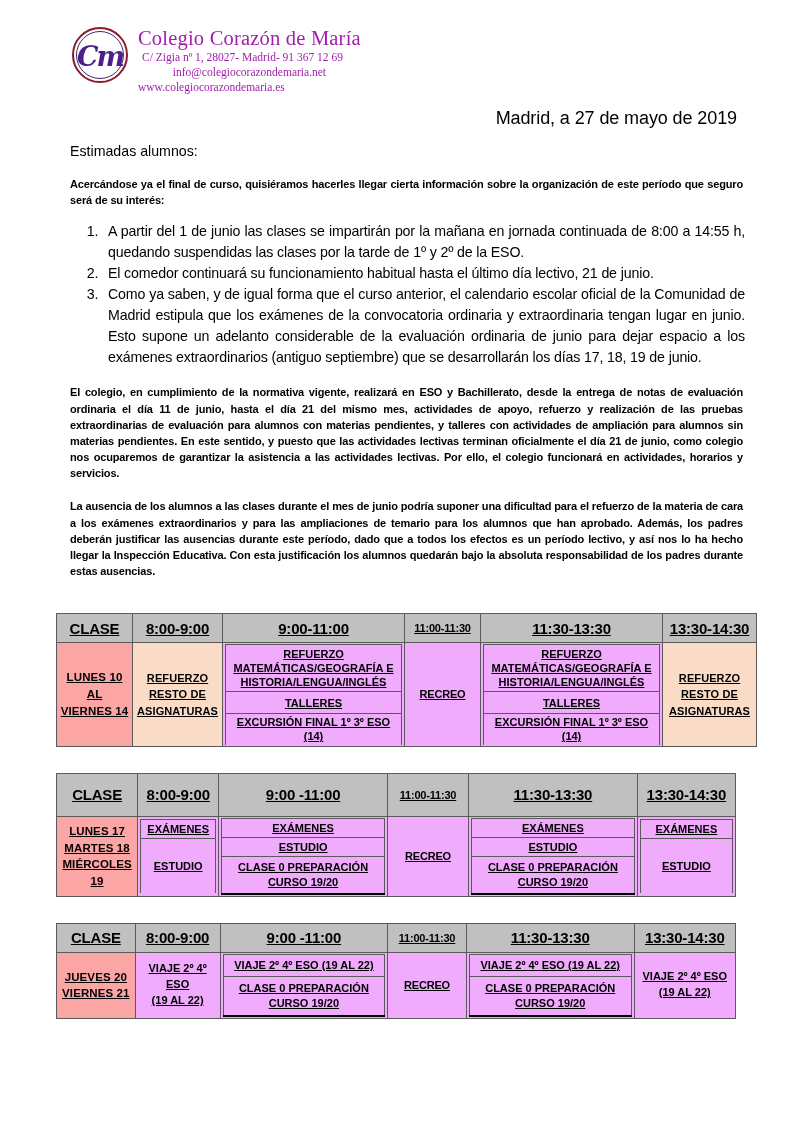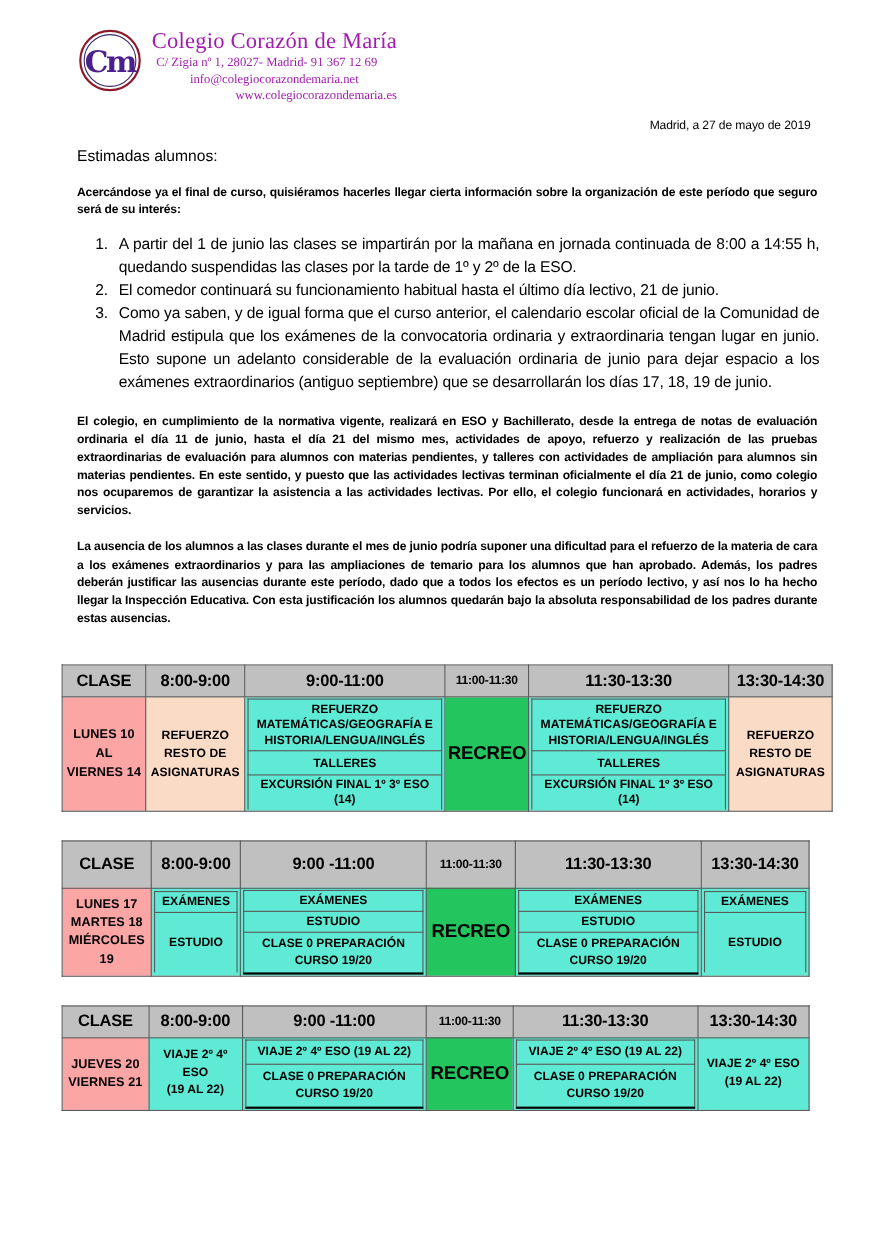--- a/index.html
+++ b/index.html
@@ -56,20 +56,21 @@
     border: 1.5px solid #3b2a6b;
   }
   .logo .mono {
     position: absolute;
     left: 0; top: 0;
     width: 56px; height: 56px;
     display: flex;
     align-items: center;
     justify-content: center;
     font-family: "DejaVu Serif", serif;
+    font-style: italic;
     font-weight: 700;
     font-size: 27px;
     color: #4b1f8c;
     letter-spacing: -2px;
     line-height: 1;
     padding-top: 2px;
     box-sizing: border-box;
   }
 
   .lh-text {
@@ -84,26 +85,26 @@
     letter-spacing: 0.2px;
     white-space: nowrap;
   }
   .lh-line {
     font-size: 11.5px;
     line-height: 1.32;
     white-space: nowrap;
   }
   .lh-addr { text-align: left; padding-left: 4px; }
   .lh-mail { text-align: center; }
-  .lh-web  { text-align: right; }
+  .lh-web  { text-align: left; }
 
   
   .dateline {
     text-align: right;
-    font-size: 11px;
+    font-size: 18px;
     margin-top: 10px;
     margin-right: 8px;
     letter-spacing: -0.1px;
   }
   .greeting {
     font-size: 14.2px;
     margin-top: 14px;
     margin-left: 22px;
   }
   p.para {
@@ -131,20 +132,21 @@
     font-size: 14.2px;
     margin: 18px 0 0 22px;
   }
 
   
   table.sched {
     border-collapse: collapse;
     width: 680px;
     margin-left: 8px;
     table-layout: fixed;
+    text-decoration: underline;
   }
   table.sched td, table.sched th {
     border: 1px solid #5a5a5a;
     text-align: center;
     vertical-align: middle;
     padding: 1px 2px;
     font-weight: bold;
     color: #000;
   }
   table.sched th {
@@ -163,26 +165,26 @@
     line-height: 1.45;
     letter-spacing: 0.1px;
   }
   td.peach {
     background: #fadcc6;
     font-size: 11px;
     line-height: 1.5;
     letter-spacing: 0.1px;
   }
   td.recreo {
-    background: #22c55e;
-    font-size: 17px;
+    background: #f0abfc;
+    font-size: 11px;
     letter-spacing: -0.2px;
   }
   td.plain {
-    background: #5eead4;
+    background: #f0abfc;
     font-size: 11px;
     line-height: 1.45;
   }
   .subgrid {
     width: 100%;
     border-collapse: collapse;
     table-layout: fixed;
   }
   .subgrid td {
     border: 0;

